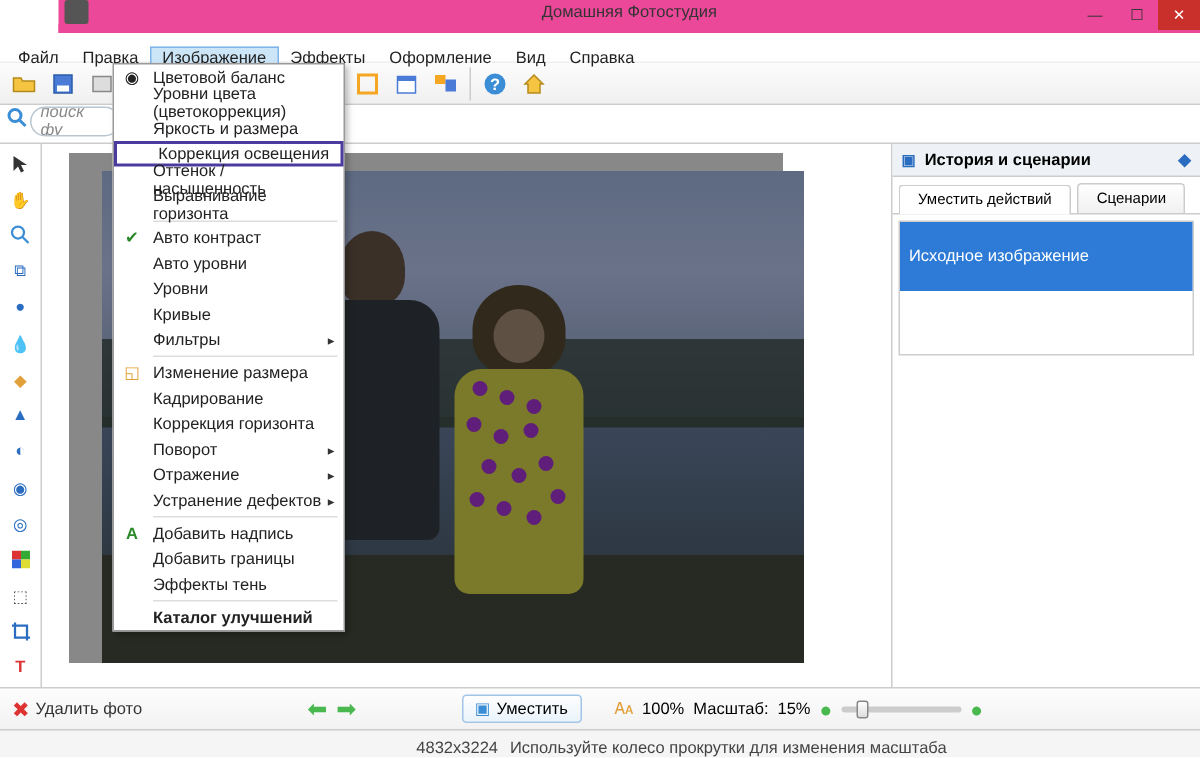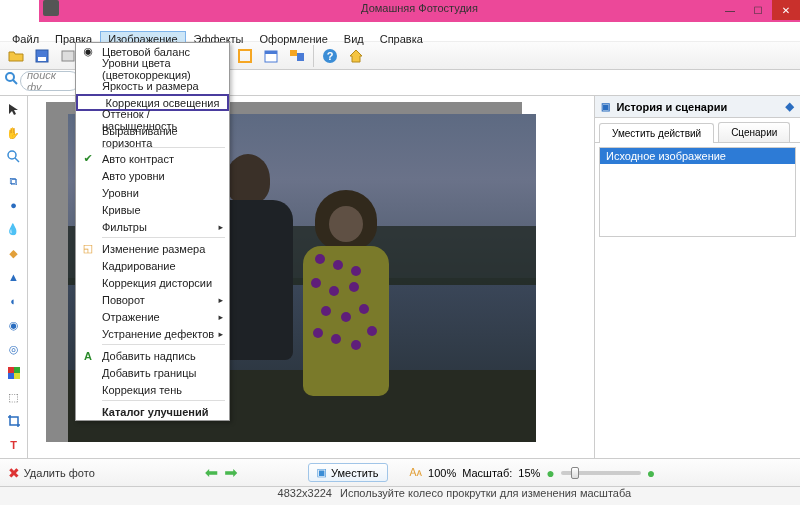--- a/index.html
+++ b/index.html
@@ -35,36 +35,36 @@
   .woman-hair { width:62px; height:60px; background:#31291c; border-radius:50% 50% 40% 40%; margin:0 auto; }
   .woman-face { width:34px; height:36px; background:#5f5044; border-radius:50%; margin:-44px auto 0; position:relative; }
   .woman-body { width:86px; height:150px; background:#7a7a2a; margin:4px auto 0; border-radius:18px 18px 10px 10px; position:relative; }
   .woman-body::after { content:""; position:absolute; top:8px; left:12px; width:10px; height:10px; background:#5f1e7a; border-radius:50%; box-shadow: 18px 6px #5f1e7a, 36px 12px #5f1e7a, -4px 24px #5f1e7a, 14px 32px #5f1e7a, 34px 28px #5f1e7a, 6px 52px #5f1e7a, 26px 58px #5f1e7a, 44px 50px #5f1e7a, -2px 74px #5f1e7a, 16px 80px #5f1e7a, 36px 86px #5f1e7a, 52px 72px #5f1e7a; }
   .right-panel { width: 206px; border-left: 1px solid #ccc; background: #fff; display: flex; flex-direction: column; }
   .panel-header { height: 22px; background: #eef2f6; border-bottom: 1px solid #ccc; display: flex; align-items: center; padding: 0 6px; gap: 6px; font-weight: bold; }
   .tabs { display: flex; border-bottom: 1px solid #ccc; }
   .tab { padding: 4px 12px; border: 1px solid #ccc; border-bottom: none; background: linear-gradient(#fff,#f0f0f0); margin-top: 4px; margin-left: 4px; border-radius: 3px 3px 0 0; font-size: 10px; }
   .tab.active { background: #fff; position: relative; top: 1px; }
   .list { border: 1px solid #ccc; margin: 4px; height: 90px; background: #fff; }
-  .list-row { background: #2d7bd6; color: #fff; padding: 2px 6px; }
+  .list-row { background: #2d7bd6; color: #fff; padding: 17px 6px; }
   .dropdown { position: absolute; left: 75px; top: 42px; width: 155px; background: #fff; border: 1px solid #999; box-shadow: 2px 2px 4px rgba(0,0,0,.25); z-index: 50; }
   .dd-item { display: flex; align-items: center; height: 17px; padding: 0 6px 0 26px; position: relative; color: #222; }
   .dd-item.hl { border: 2px solid #4a3c9e; padding: 0 4px 0 24px; height: 17px; justify-content: center; }
   .dd-sep { height: 1px; background: #ddd; margin: 2px 4px 2px 26px; }
   .dd-icon { position: absolute; left: 5px; width: 14px; height: 14px; display:flex; align-items:center; justify-content:center; }
   .dd-arrow::after { content: "▸"; position: absolute; right: 6px; font-size: 9px; color: #333; }
   .dd-bold { font-weight: bold; }
   .bottombar { height: 28px; border-top: 1px solid #ccc; background: linear-gradient(#fdfdfd,#f2f2f2); display: flex; align-items: center; padding: 0 8px; gap: 10px; }
   .delete-btn { display: flex; align-items: center; gap: 4px; color: #333; }
   .nav-arrows { display: flex; gap: 6px; margin-left: 100px; }
   .fit-btn { display: flex; align-items: center; gap: 4px; border: 1px solid #a0c5e8; background: linear-gradient(#fefefe,#eaf3fb); padding: 2px 8px; border-radius: 3px; margin-left: 60px; }
   .zoom { display: flex; align-items: center; gap: 6px; margin-left: 12px; }
   .slider { width: 80px; height: 4px; background: #ccc; border-radius: 2px; position: relative; }
   .slider-thumb { position: absolute; left: 10px; top: -4px; width: 8px; height: 12px; background: linear-gradient(#fff,#ddd); border: 1px solid #888; border-radius: 2px; }
-  .statusbar { height: 19px; border-top: 1px solid #ccc; background: #f5f5f5; display: flex; align-items: flex-start; color: #444; }
+  .statusbar { height: 19px; border-top: 1px solid #ccc; background: #f5f5f5; display: flex; align-items: flex-end; color: #444; }
   .status-dim { width: 340px; text-align: right; padding-right: 8px; }
   .status-hint { flex: 1; }
   .chev-blue { color:#2a6dc0; font-size:10px; }
   .searchrow { display: flex; align-items:flex-start; height:24px; flex: 0 0 300px; }
   .pin { color:#2a6dc0; }
 </style>
 </head>
 <body>
 
 <div class="titlebar">
@@ -314,41 +314,41 @@
     </div>
   <div class="dd-sep"></div>
   <div class="dd-item">
       <span class="dd-icon" style="color:#e2a03a">◱</span>
       <span>Изменение размера</span>
     </div>
   <div class="dd-item">
       <span>Кадрирование</span>
     </div>
   <div class="dd-item">
-      <span>Коррекция дисторсии</span>
+      <span>Коррекция горизонта</span>
     </div>
   <div class="dd-item dd-arrow">
       <span>Поворот</span>
     </div>
   <div class="dd-item dd-arrow">
       <span>Отражение</span>
     </div>
   <div class="dd-item dd-arrow">
       <span>Устранение дефектов</span>
     </div>
   <div class="dd-sep"></div>
   <div class="dd-item">
       <span class="dd-icon" style="color:#2a8a2a;font-weight:bold">A</span>
       <span>Добавить надпись</span>
     </div>
   <div class="dd-item">
       <span>Добавить границы</span>
     </div>
   <div class="dd-item">
-      <span>Коррекция тень</span>
+      <span>Эффекты тень</span>
     </div>
   <div class="dd-sep"></div>
   <div class="dd-item dd-bold">
       <span>Каталог улучшений</span>
     </div>
 </div>
 
 <div class="bottombar">
   <div class="delete-btn">
     <span style="color:#d33;font-size:14px">✖</span>

